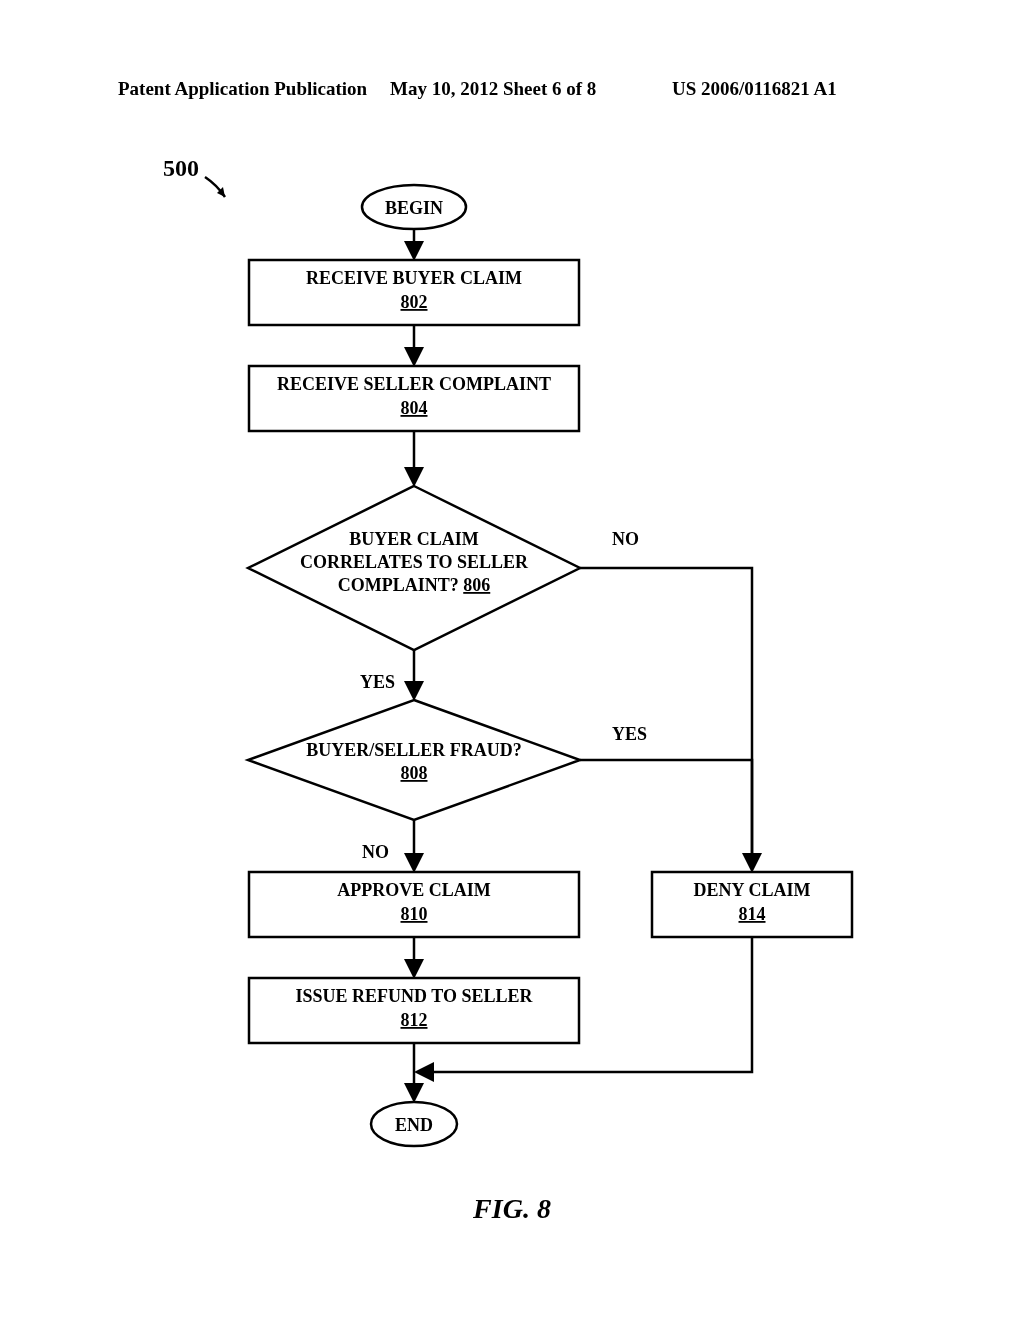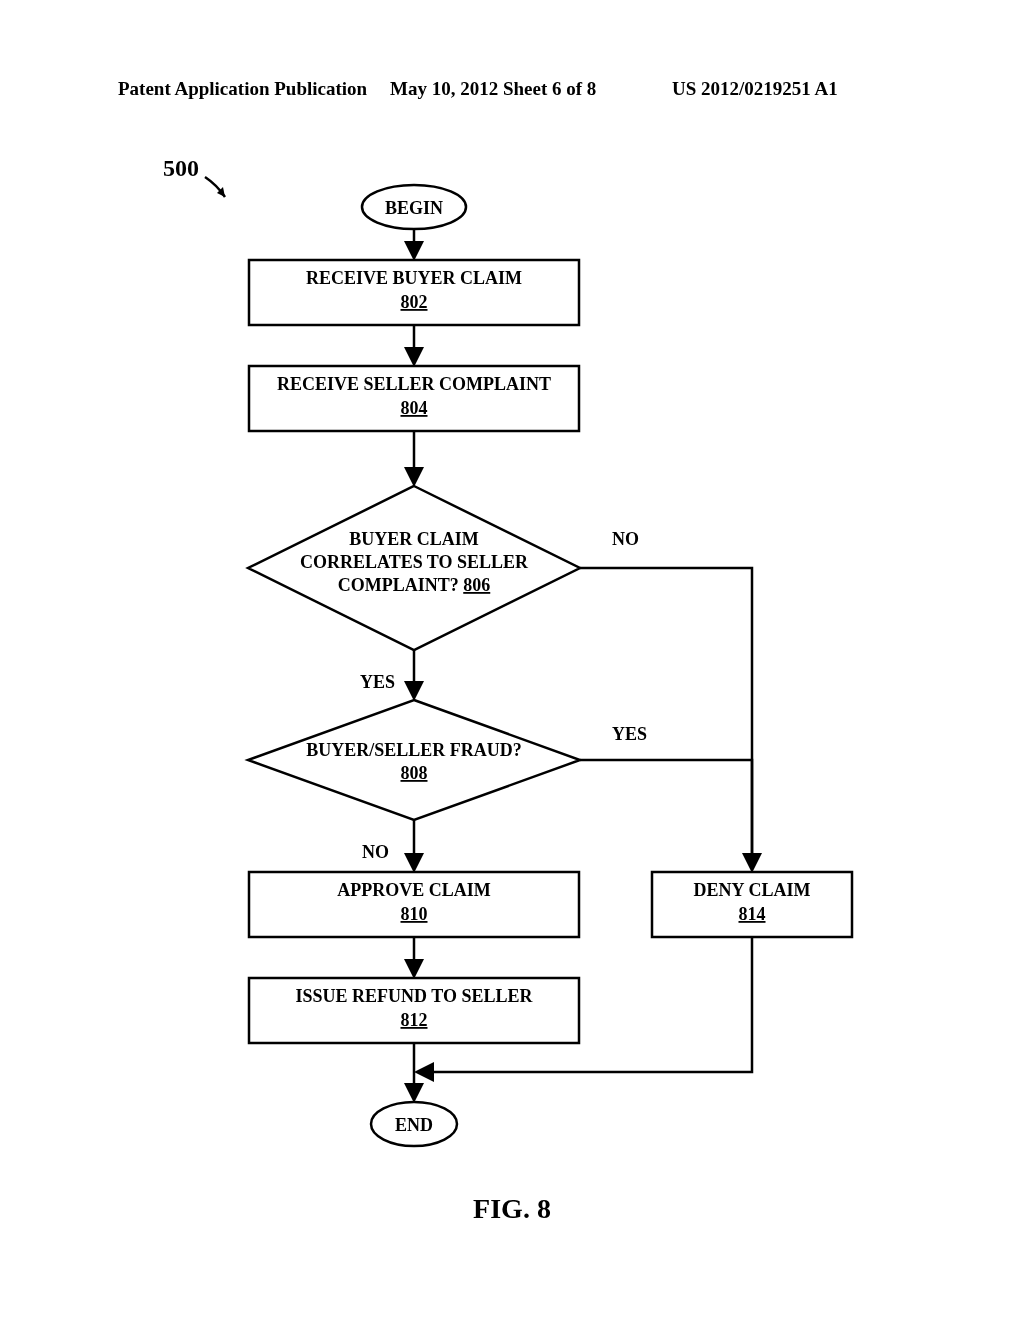--- a/index.html
+++ b/index.html
@@ -48,20 +48,21 @@
     height: 30px;
   }
   .fig-label {
     position: absolute;
     top: 1193px;
     left: 0;
     width: 1024px;
     text-align: center;
     font-size: 28px;
     font-weight: bold;
+    font-style: italic;
   }
   svg text {
     font-family: "Times New Roman", serif;
   }
   .block-text {
     font-size: 18px;
     font-weight: bold;
     text-anchor: middle;
   }
   .refnum {
@@ -74,21 +75,21 @@
     font-size: 18px;
     font-weight: bold;
   }
 </style>
 </head>
 <body>
 
 <div class="header">
   <span class="left">Patent Application Publication</span>
   <span class="center">May 10, 2012  Sheet 6 of 8</span>
-  <span class="right">US 2012/0219251 A1</span>
+  <span class="right">US 2006/0116821 A1</span>
 </div>
 
 <div class="ref-label">500</div>
 
 <svg class="ref-arc" viewBox="0 0 30 30">
   <path d="M 2 2 Q 14 10 22 22" stroke="black" stroke-width="2.5" fill="none"></path>
   <polygon points="22,22 14,18 20,12" fill="black"></polygon>
 </svg>
 
 <svg width="1024" height="1320" style="position:absolute;top:0;left:0">

